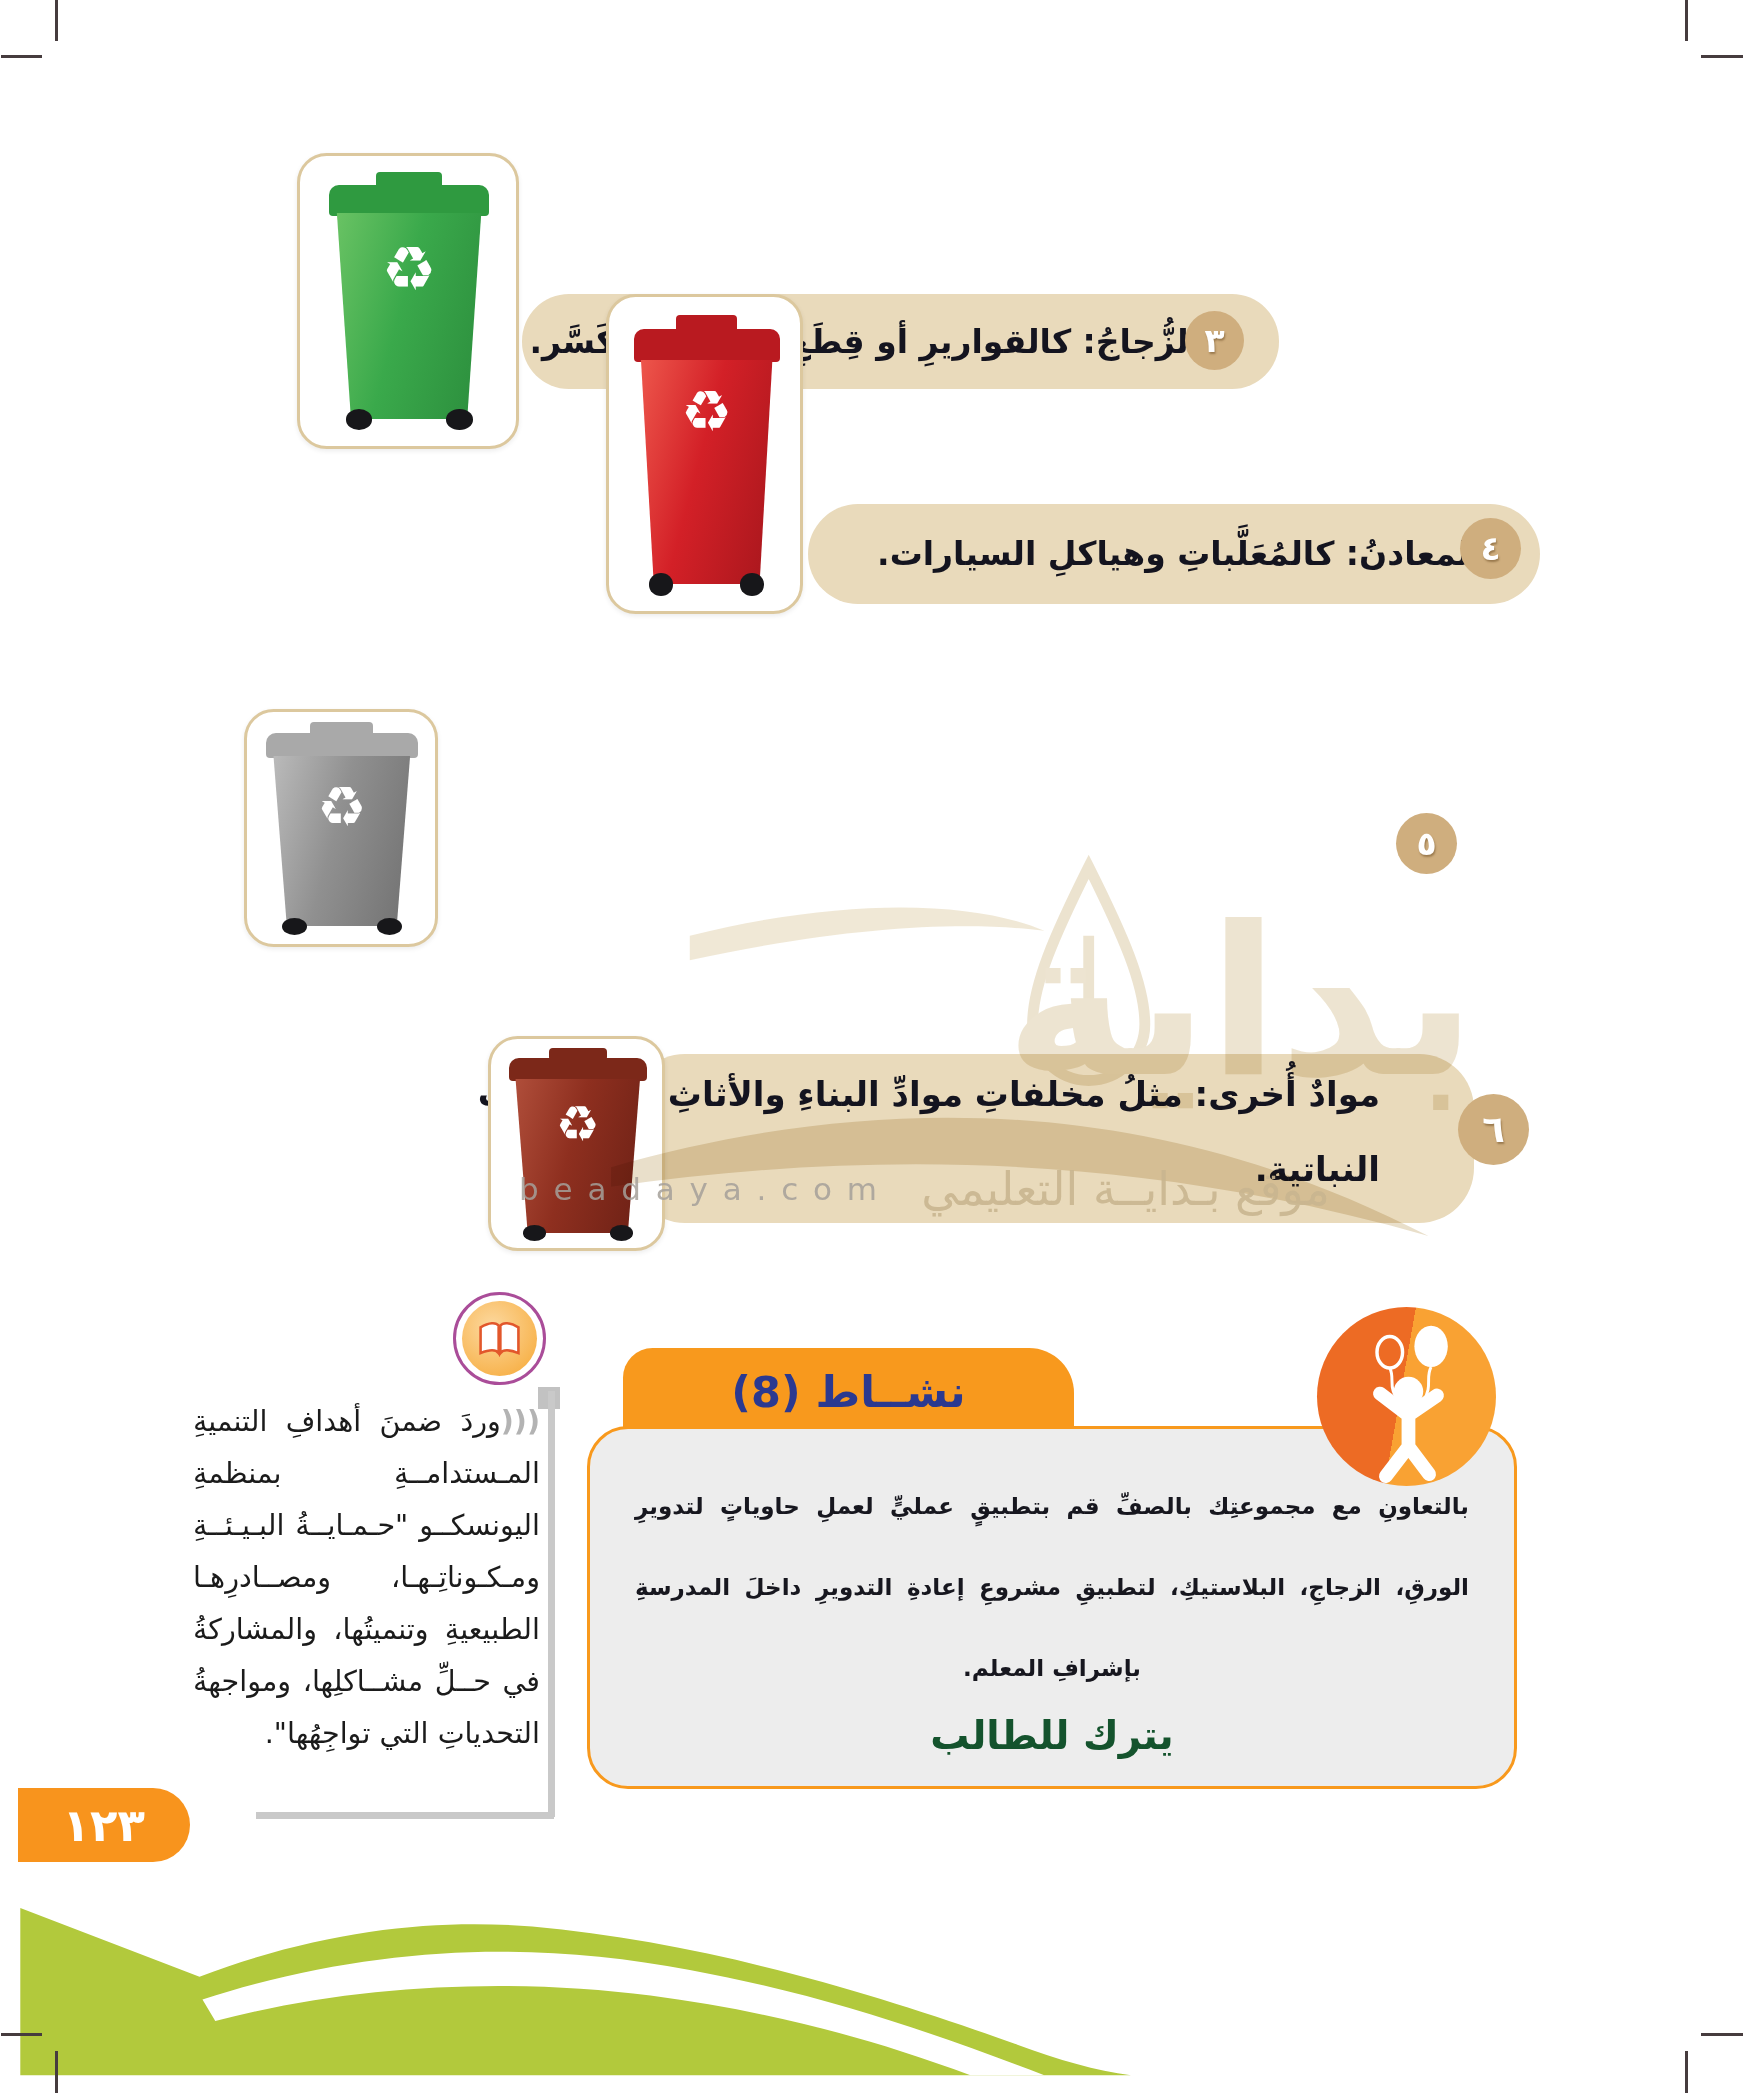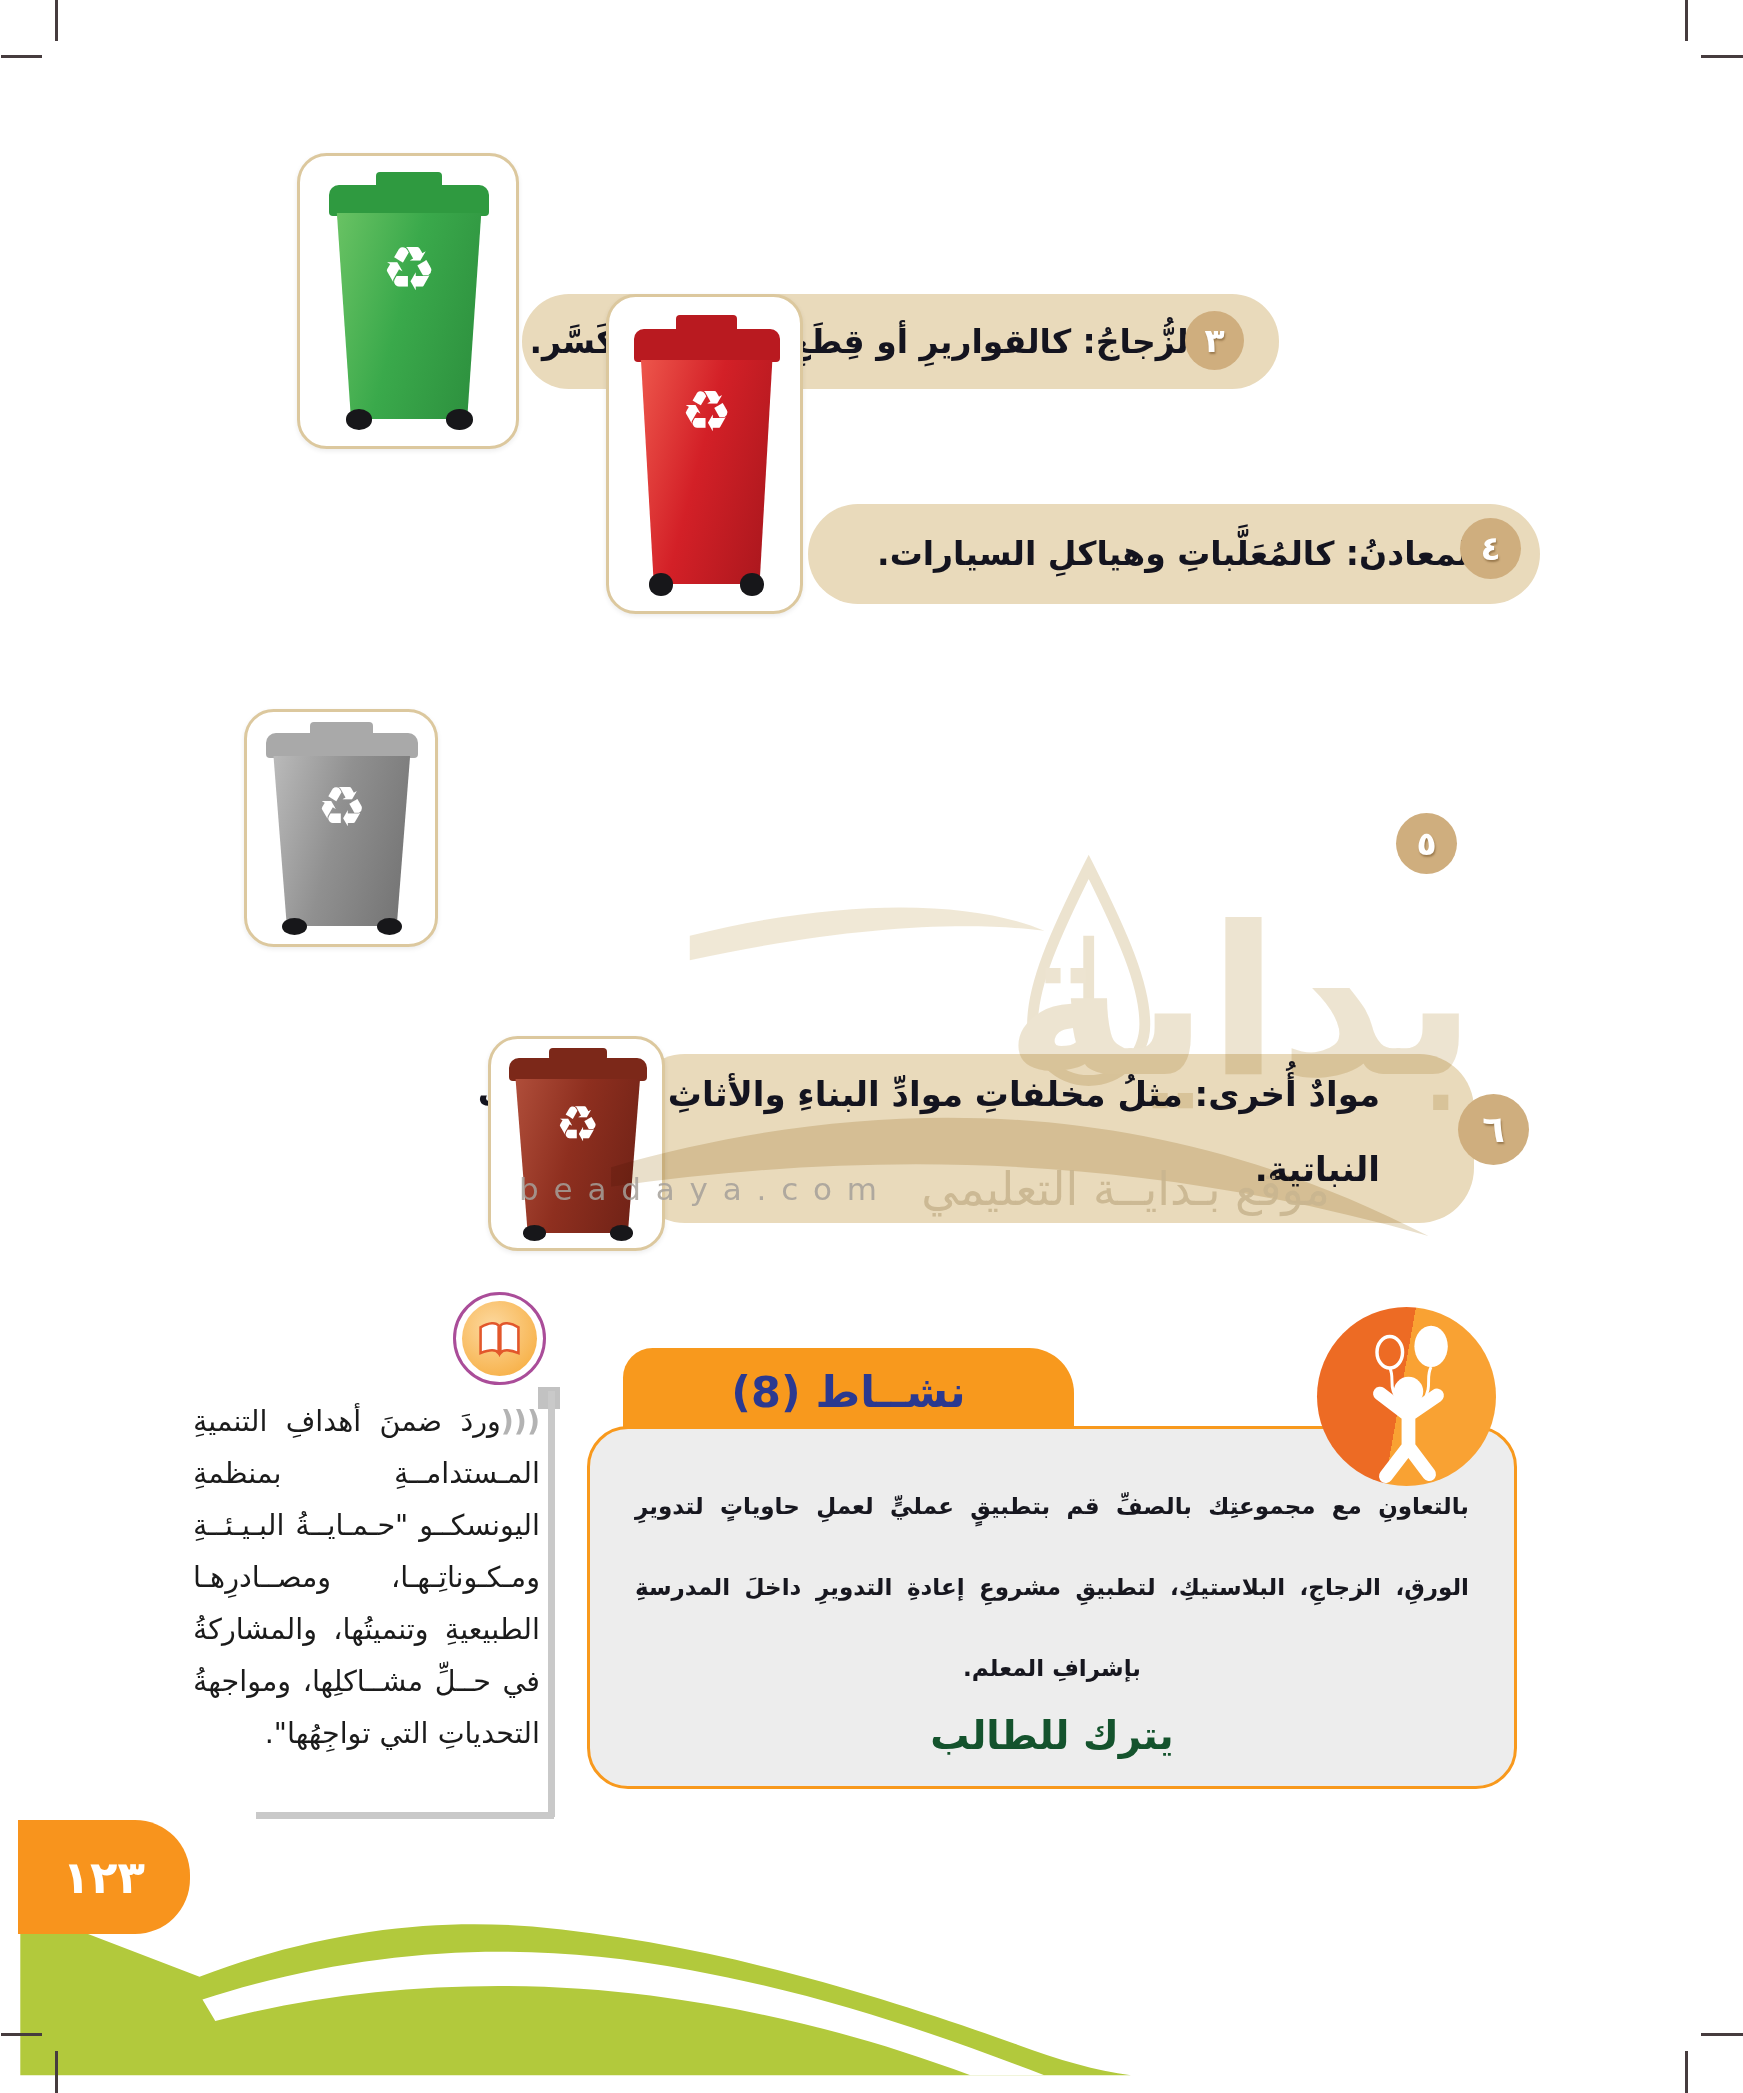--- a/index.html
+++ b/index.html
@@ -67,24 +67,24 @@
     padding:37px 45px 15.8px 45px; }
   .act-text { font-size:23px; font-weight:bold; color:#17171f; line-height:81px;
     text-align:justify; text-align-last:center; }
   .act-answer { text-align:center; color:#14532d; font-size:39px; font-weight:bold;
     margin-top:3.9px; }
   .act-icon { position:absolute; left:1317px; top:1307px; width:179px; height:179px;
     border-radius:50%; background:linear-gradient(100deg,#ed6b24 0 47%,#f9a233 47%);
     z-index:6; }
 
   
-  .page-badge { position:absolute; left:17.7px; top:1788px; width:172px; height:114px;
+  .page-badge { position:absolute; left:17.7px; top:1788px; width:172px; height:74px;
     background:#f8941d; border-radius:0 55px 55px 0; z-index:5; display:flex;
     align-items:center; justify-content:center; color:#fff; font-size:45px;
-    font-weight:bold; letter-spacing:11.8px;margin-top:32px; }
+    font-weight:bold; letter-spacing:11.8px; }
 
   
   #footer-svg { position:absolute; left:0; top:1901px; z-index:2; }
 </style>
 </head>
 <body>
 
 <div id="page">
 
   <div class="crop" style="left:55px;top:0;width:3px;height:41px"></div>

